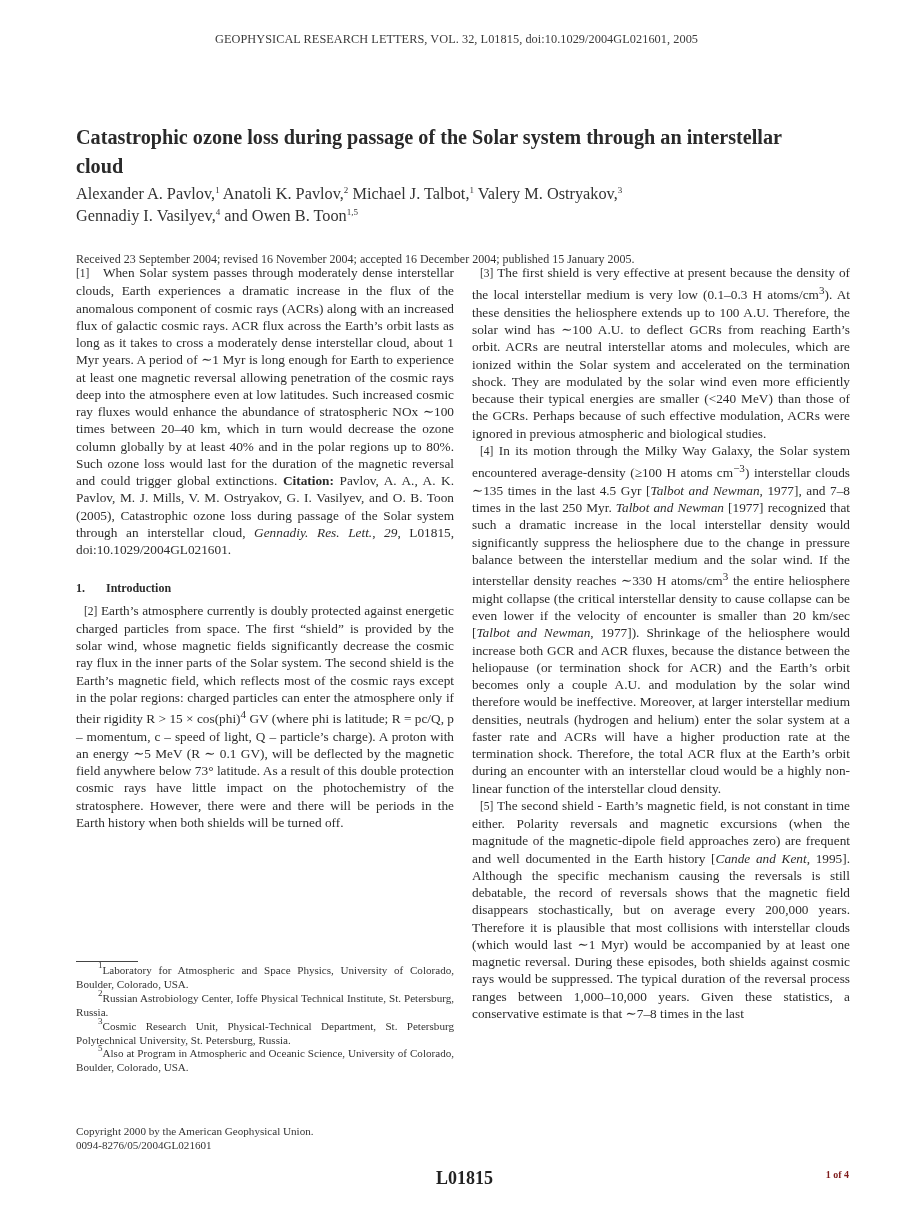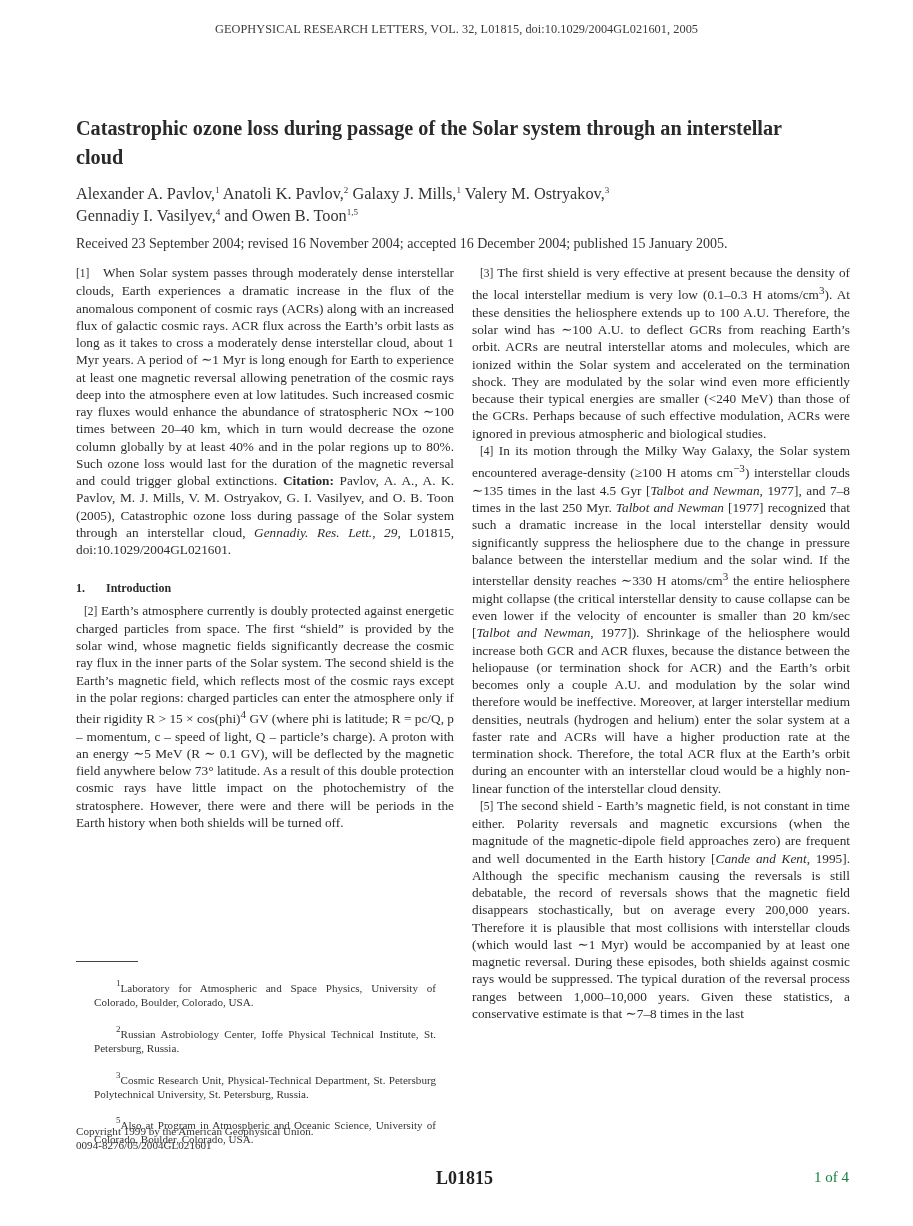--- a/index.html
+++ b/index.html
@@ -1,57 +1,57 @@
 <!DOCTYPE html>
 <html><head>
 <meta charset="utf-8">
 <style>
   html, body { margin: 0; padding: 0; background: #ffffff; }
   body { width: 913px; height: 1226px; position: relative; overflow: hidden;
          font-family: "Liberation Serif", "DejaVu Serif", serif; color: #2a2a2a; }
-  .running-head { position: absolute; top: 22px; left: 0; width: 913px; text-align: center;
+  .running-head { position: absolute; top: 32px; left: 0; width: 913px; text-align: center;
                   font-size: 12.3px; letter-spacing: 0.05px; color: #3a3a3a; }
-  .title { position: absolute; top: 114px; left: 76px; width: 720px; font-weight: bold;
+  .title { position: absolute; top: 123px; left: 76px; width: 720px; font-weight: bold;
            font-size: 20.2px; line-height: 29px; color: #2a2a2a; }
   .authors { position: absolute; top: 183px; left: 76px; width: 720px; font-size: 16.3px;
              line-height: 22px; color: #333; }
   .authors sup, .fn sup { font-size: 9px; vertical-align: 6px; line-height: 0; }
-  .received { position: absolute; top: 236px; left: 76px; width: 760px; font-size: 14px; color: #333; }
+  .received { position: absolute; top: 252px; left: 76px; width: 760px; font-size: 12px; color: #333; }
   .col { position: absolute; top: 264px; width: 378px; font-size: 13.3px; line-height: 17.25px;
          text-align: justify; color: #2c2c2c; }
   .col-left { left: 76px; }
   .col-right { left: 472px; }
   .col p { margin: 0; }
   .indent { text-indent: 8px; }
   .pnum { font-size: 11.5px; }
   .section-head { margin: 22px 0 4px 0 !important; font-weight: bold; font-size: 12px; }
   .section-head .num { display: inline-block; width: 30px; }
   .cite-label { font-weight: bold; }
   i { font-style: italic; }
   .fn-rule { position: absolute; top: 961px; left: 76px; width: 62px; border-top: 1px solid #444; }
   .footnotes { position: absolute; top: 964px; left: 76px; width: 378px; font-size: 11.1px;
                line-height: 13.9px; text-align: justify; color: #333; }
-  .footnotes p { margin: 18px; text-indent: 22px; }
+  .footnotes p { margin: 0; text-indent: 22px; }
   .copyright { position: absolute; top: 1124px; left: 76px; width: 378px; font-size: 11.1px;
                line-height: 14px; color: #333; }
   .copyright p { margin: 0; }
   .footer-id { position: absolute; top: 1168px; left: 436px; font-weight: bold; font-size: 18px; color: #222; }
-  .footer-page { position: absolute; top: 1169px; right: 64px; font-size: 15px; color: #15803d; }
+  .footer-page { position: absolute; top: 1169px; right: 64px; font-size: 10px; color: #7f1d1d; font-weight: bold; }
 </style>
 </head>
 <body>
 
 <div class="running-head">GEOPHYSICAL RESEARCH LETTERS, VOL. 32, L01815, doi:10.1029/2004GL021601, 2005</div>
 
 <div class="title">Catastrophic ozone loss during passage of the Solar system through an interstellar cloud</div>
 
 <div class="authors">
   <span>Alexander A. Pavlov,</span><sup>1</sup>
   <span>Anatoli K. Pavlov,</span><sup>2</sup>
-  <span>Galaxy J. Mills,</span><sup>1</sup>
+  <span>Michael J. Talbot,</span><sup>1</sup>
   <span>Valery M. Ostryakov,</span><sup>3</sup><br>
   <span>Gennadiy I. Vasilyev,</span><sup>4</sup>
   <span>and Owen B. Toon</span><sup>1,5</sup>
 </div>
 
 <div class="received">Received 23 September 2004; revised 16 November 2004; accepted 16 December 2004; published 15 January 2005.</div>
 
 <div class="col col-left">
   <p>
     <span class="pnum">[1]</span>&nbsp;&nbsp;
@@ -74,21 +74,21 @@
 
 <div class="fn-rule"></div>
 <div class="footnotes">
   <p class="fn"><sup>1</sup><span>Laboratory for Atmospheric and Space Physics, University of Colorado, Boulder, Colorado, USA.</span></p>
   <p class="fn"><sup>2</sup><span>Russian Astrobiology Center, Ioffe Physical Technical Institute, St. Petersburg, Russia.</span></p>
   <p class="fn"><sup>3</sup><span>Cosmic Research Unit, Physical-Technical Department, St. Petersburg Polytechnical University, St. Petersburg, Russia.</span></p>
   <p class="fn"><sup>5</sup><span>Also at Program in Atmospheric and Oceanic Science, University of Colorado, Boulder, Colorado, USA.</span></p>
 </div>
 
 <div class="copyright">
-  <p>Copyright 1999 by the American Geophysical Union.</p>
+  <p>Copyright 2000 by the American Geophysical Union.</p>
   <p>0094-8276/05/2004GL021601</p>
 </div>
 
 <div class="col col-right">
   <p class="indent">
     <span class="pnum">[3]</span>
     <span>The first shield is very effective at present because the density of the local interstellar medium is very low (0.1–0.3 H atoms/cm</span><sup>3</sup><span>). At these densities the heliosphere extends up to 100 A.U. Therefore, the solar wind has ∼100 A.U. to deflect GCRs from reaching Earth’s orbit. ACRs are neutral interstellar atoms and molecules, which are ionized within the Solar system and accelerated on the termination shock. They are modulated by the solar wind even more efficiently because their typical energies are smaller (&lt;240 MeV) than those of the GCRs. Perhaps because of such effective modulation, ACRs were ignored in previous atmospheric and biological studies.</span>
   </p>
   <p class="indent">
     <span class="pnum">[4]</span>

